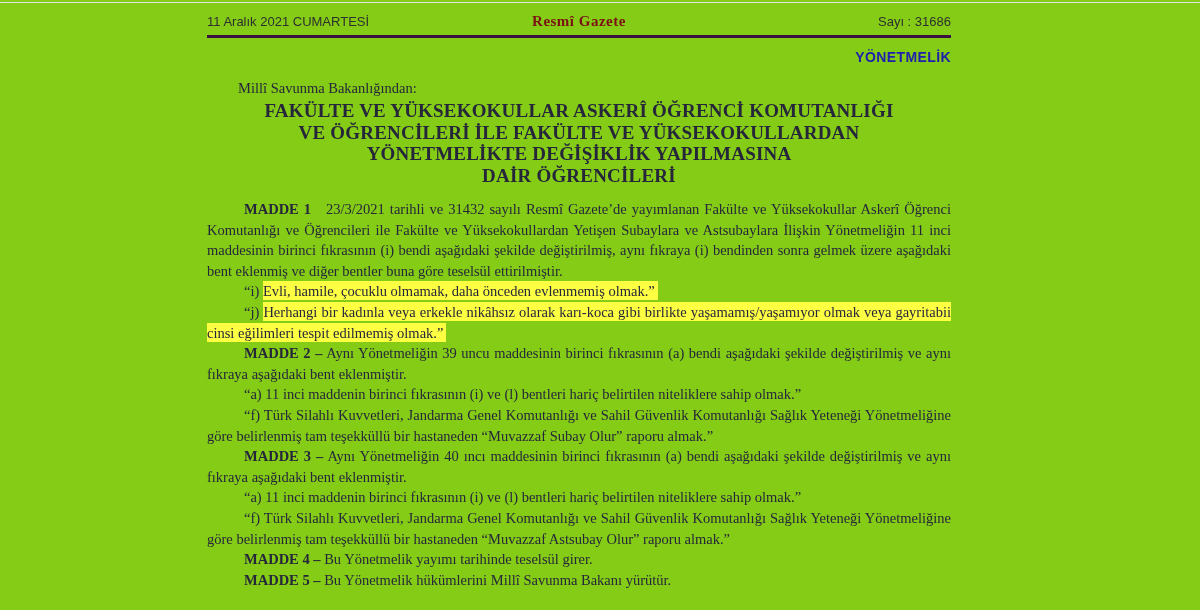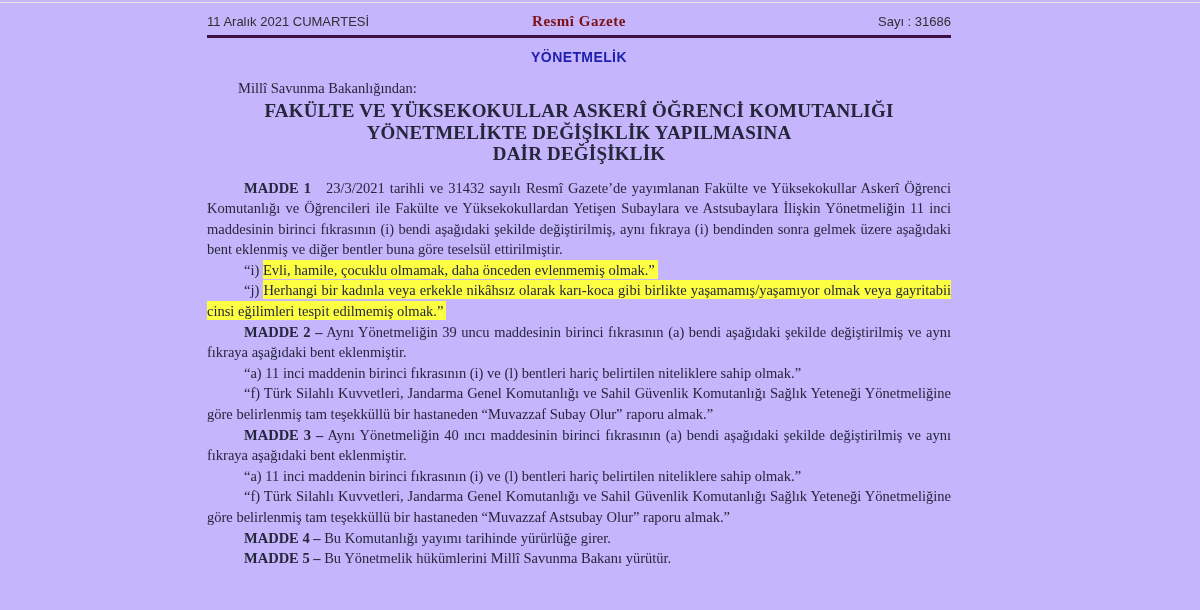--- a/index.html
+++ b/index.html
@@ -9,21 +9,21 @@
     --highlight_color:#fcff42;
     --body_color:#26263a;
     --header_text_color:#2f2f2f;
     --topline_color:#e3e3e3;
   }
   *{margin:0;padding:0;box-sizing:border-box;}
   html,body{background:#ffffff;}
   .page{
     position:relative;
     width:1200px;height:610px;
-    background:#c4b5fd;
+    background:#84cc16;
     overflow:hidden;
     font-family:"Liberation Serif", serif;
     color:var(--body_color);
   }
   .topline{
     position:absolute;top:2px;left:0;width:100%;height:1px;
     background:var(--topline_color);
   }
   .content{
     position:absolute;left:207px;top:0;width:744px;
@@ -50,21 +50,21 @@
     font-family:"Liberation Sans", sans-serif;
     font-size:13px;color:var(--header_text_color);
     justify-self:end;
   }
   .rule{
     margin-top:5px;height:3px;width:100%;
     background:var(--rule_color);
   }
   .section{
     margin-top:11px;
-    text-align:center;
+    text-align:right;
     font-family:"Liberation Sans", sans-serif;
     font-weight:bold;font-size:14px;
     letter-spacing:0.4px;
     color:var(--section_color);
   }
   .from{
     margin-top:15px;
     margin-left:31px;
     font-size:14.5px;
   }
@@ -104,22 +104,23 @@
     </header>
 
     <div class="rule"></div>
 
     <div class="section">YÖNETMELİK</div>
 
     <div class="from">Millî Savunma Bakanlığından:</div>
 
     <div class="title">
       <div>FAKÜLTE VE YÜKSEKOKULLAR ASKERÎ ÖĞRENCİ KOMUTANLIĞI</div>
+      <div>VE ÖĞRENCİLERİ İLE FAKÜLTE VE YÜKSEKOKULLARDAN</div>
       <div>YÖNETMELİKTE DEĞİŞİKLİK YAPILMASINA</div>
-      <div>DAİR DEĞİŞİKLİK</div>
+      <div>DAİR ÖĞRENCİLERİ</div>
     </div>
 
     <div class="body">
       <p><b>MADDE 1</b><span>&nbsp;&nbsp; 23/3/2021 tarihli ve 31432 sayılı Resmî Gazete’de yayımlanan Fakülte ve Yüksekokullar Askerî Öğrenci Komutanlığı ve Öğrencileri ile Fakülte ve Yüksekokullardan Yetişen Subaylara ve Astsubaylara İlişkin Yönetmeliğin 11 inci maddesinin birinci fıkrasının (i) bendi aşağıdaki şekilde değiştirilmiş, aynı fıkraya (i) bendinden sonra gelmek üzere aşağıdaki bent eklenmiş ve diğer bentler buna göre teselsül ettirilmiştir.</span></p>
 
       <p><span>“i) </span><mark class="hl">Evli, hamile, çocuklu olmamak, daha önceden evlenmemiş olmak.”</mark></p>
 
       <p><span>“j) </span><mark class="hl">Herhangi bir kadınla veya erkekle nikâhsız olarak karı-koca gibi birlikte yaşamamış/yaşamıyor olmak veya gayritabii cinsi eğilimleri tespit edilmemiş olmak.”</mark></p>
 
       <p><b>MADDE 2 –</b><span> Aynı Yönetmeliğin 39 uncu maddesinin birinci fıkrasının (a) bendi aşağıdaki şekilde değiştirilmiş ve aynı fıkraya aşağıdaki bent eklenmiştir.</span></p>
@@ -127,19 +128,19 @@
       <p>“a) 11 inci maddenin birinci fıkrasının (i) ve (l) bentleri hariç belirtilen niteliklere sahip olmak.”</p>
 
       <p>“f) Türk Silahlı Kuvvetleri, Jandarma Genel Komutanlığı ve Sahil Güvenlik Komutanlığı Sağlık Yeteneği Yönetmeliğine göre belirlenmiş tam teşekküllü bir hastaneden “Muvazzaf Subay Olur” raporu almak.”</p>
 
       <p><b>MADDE 3 –</b><span> Aynı Yönetmeliğin 40 ıncı maddesinin birinci fıkrasının (a) bendi aşağıdaki şekilde değiştirilmiş ve aynı fıkraya aşağıdaki bent eklenmiştir.</span></p>
 
       <p>“a) 11 inci maddenin birinci fıkrasının (i) ve (l) bentleri hariç belirtilen niteliklere sahip olmak.”</p>
 
       <p>“f) Türk Silahlı Kuvvetleri, Jandarma Genel Komutanlığı ve Sahil Güvenlik Komutanlığı Sağlık Yeteneği Yönetmeliğine göre belirlenmiş tam teşekküllü bir hastaneden “Muvazzaf Astsubay Olur” raporu almak.”</p>
 
-      <p><b>MADDE 4 –</b><span> Bu Komutanlığı yayımı tarihinde yürürlüğe girer.</span></p>
+      <p><b>MADDE 4 –</b><span> Bu Yönetmelik yayımı tarihinde teselsül girer.</span></p>
 
       <p><b>MADDE 5 –</b><span> Bu Yönetmelik hükümlerini Millî Savunma Bakanı yürütür.</span></p>
     </div>
 
   </div>
 </div>
 
 </body></html>

